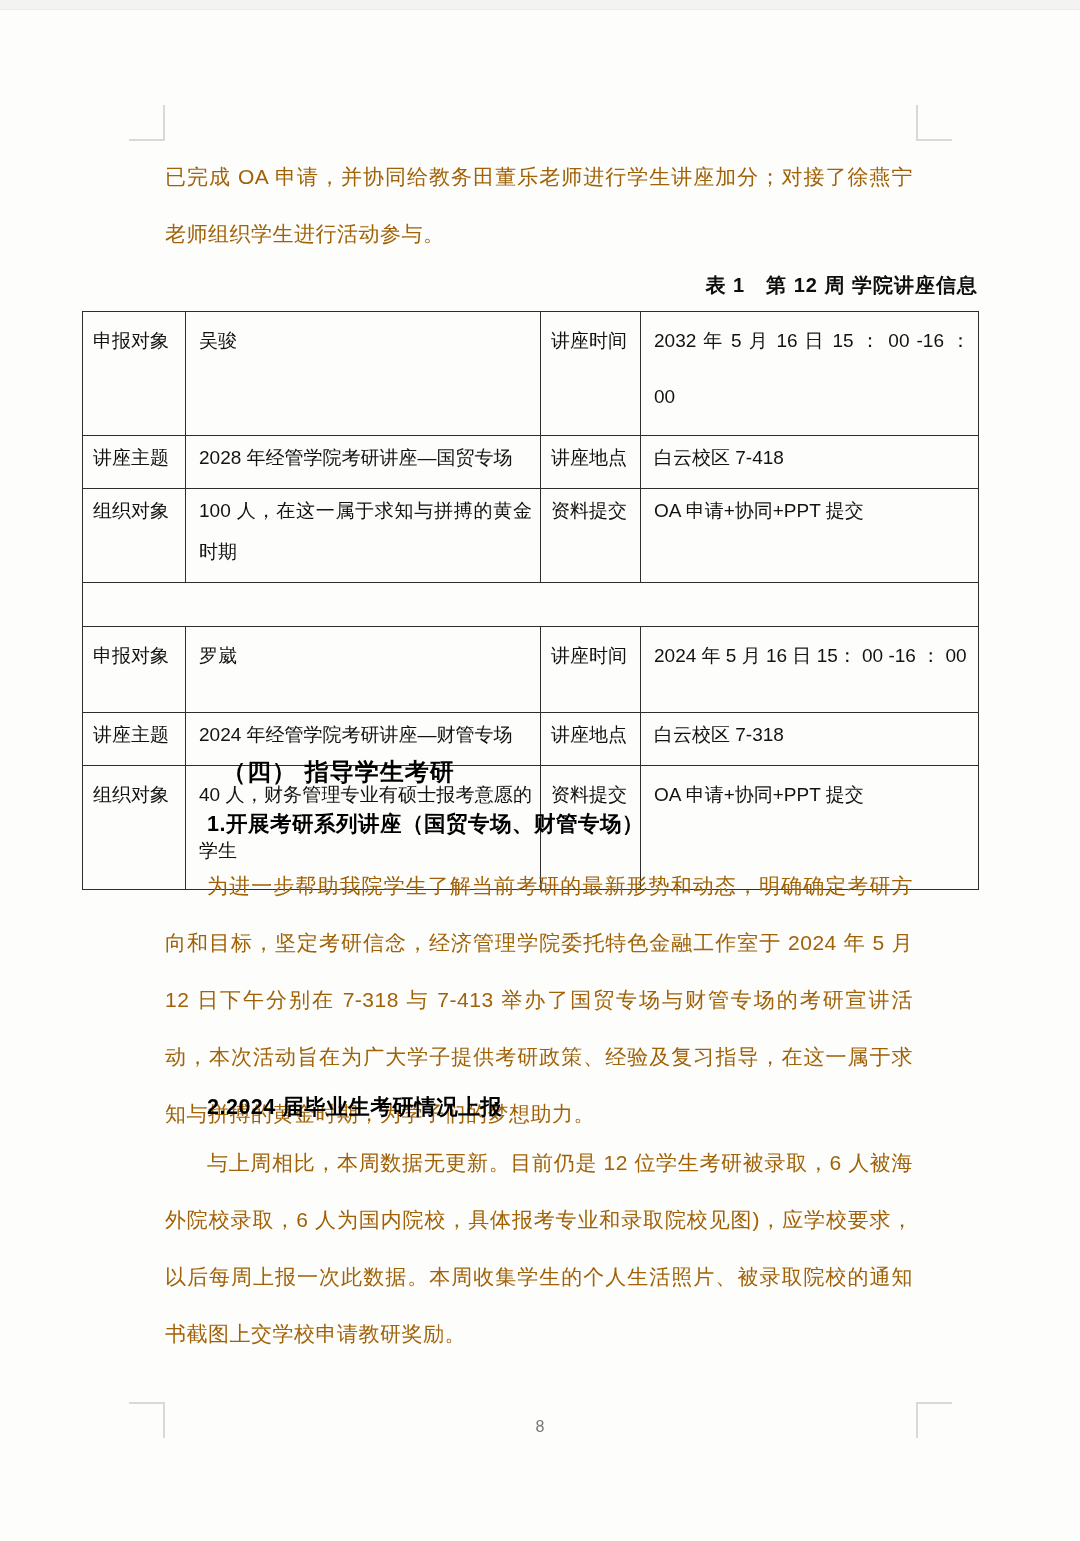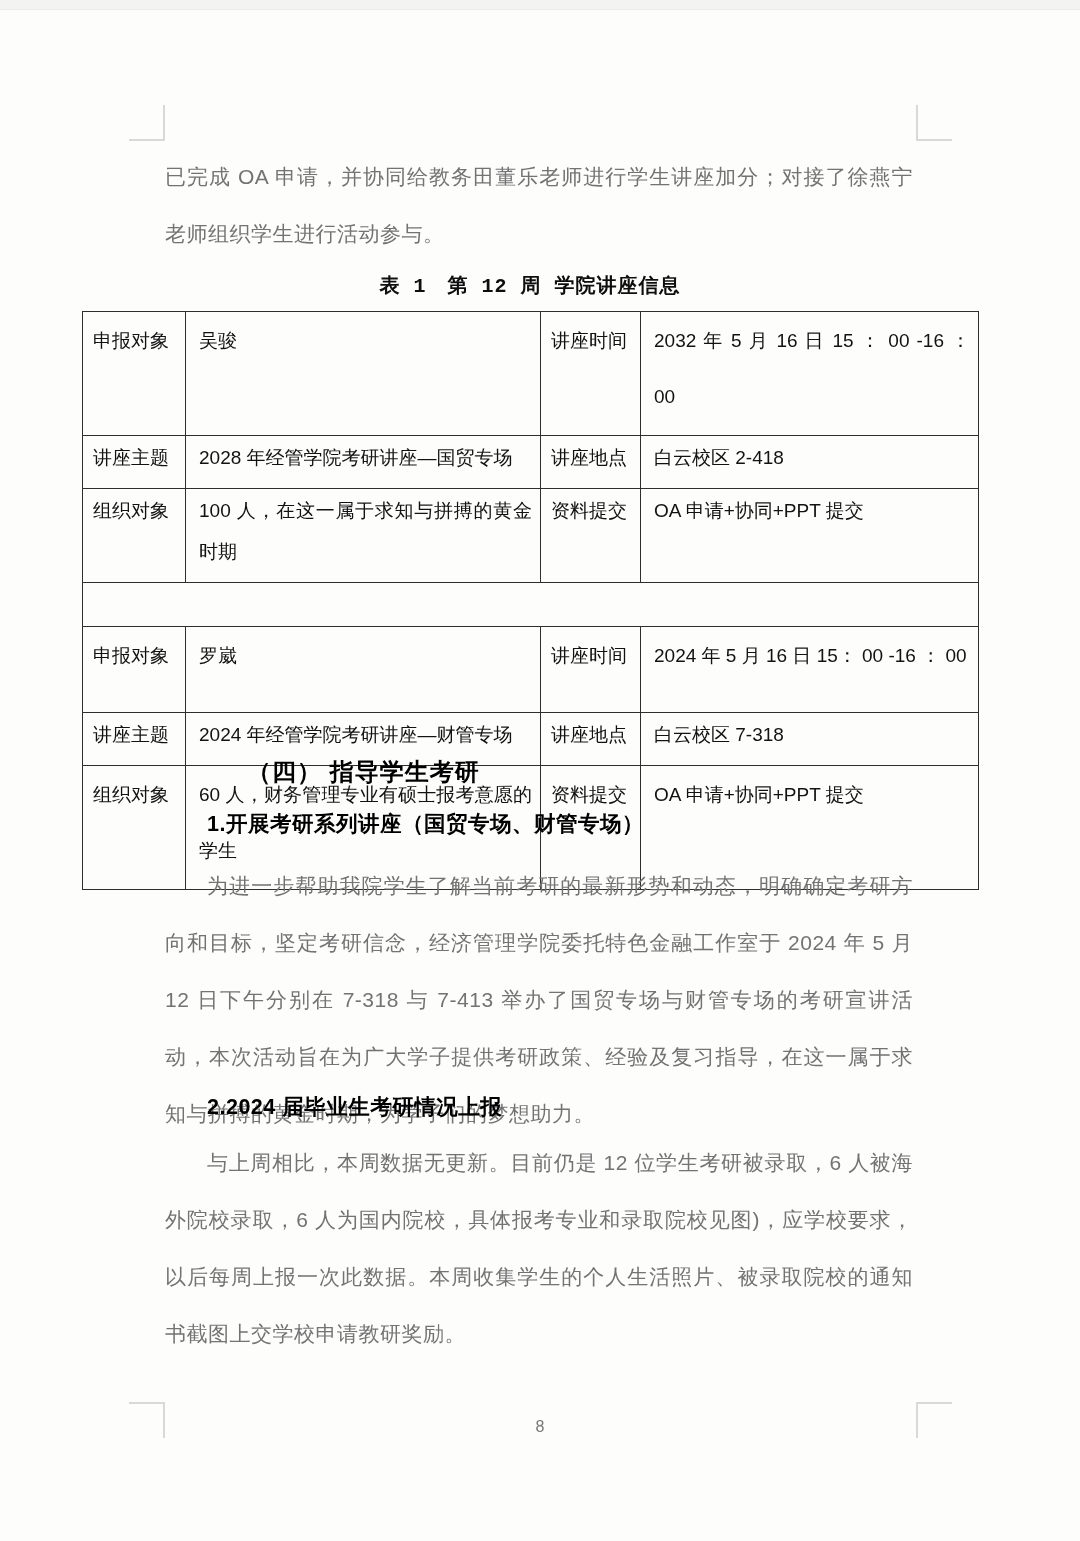--- a/index.html
+++ b/index.html
@@ -20,30 +20,29 @@
   .mark{position:absolute;width:34px;height:34px;}
   .mark.tl{left:129px;top:105px;border-right:2px solid #d9d9d9;border-bottom:2px solid #d9d9d9;}
   .mark.tr{left:916px;top:105px;border-left:2px solid #d9d9d9;border-bottom:2px solid #d9d9d9;}
   .mark.bl{left:129px;top:1402px;border-right:2px solid #d9d9d9;border-top:2px solid #d9d9d9;}
   .mark.br{left:916px;top:1402px;border-left:2px solid #d9d9d9;border-top:2px solid #d9d9d9;}
 
   .para{
     position:absolute;left:165px;width:748px;
     font-size:21px;line-height:57px;
     text-align:justify;letter-spacing:0.5px;
-    color:#737373;
+    color:#a16207;
   }
   .para.indent{text-indent:42px;}
   .p-top{top:148px;}
 
   .table-caption{
     position:absolute;left:82px;top:272px;width:896px;
-    text-align:center;font-size:20px;font-weight:bold;color:#0e0e0e;
+    text-align:right;font-size:20px;font-weight:bold;color:#0e0e0e;
     letter-spacing:1px;
-    font-family:Liberation Mono, monospace;
   }
 
   table.info{
     position:absolute;left:82px;top:311px;width:896px;
     border-collapse:collapse;table-layout:fixed;
     font-size:19px;color:#121212;
   }
   table.info td{
     border:1.5px solid #2e2e2e;
     vertical-align:top;
@@ -55,21 +54,20 @@
   tr.tall td{line-height:56px;}
   tr.r-big{height:86px;}
   tr.r-std{height:43px;margin-left:6px;}
   tr.r-gap{height:44px;}
   tr.r-two{height:82px;}
 
   .h-section{
     position:absolute;left:222px;top:752px;
     font-size:24px;font-weight:bold;color:#000;line-height:40px;
     letter-spacing:1px;
-    margin-left:25px;
   }
   .h-sub{
     position:absolute;left:207px;
     font-size:21.5px;font-weight:bold;color:#000;line-height:36px;
     letter-spacing:0.5px;
   }
   .h-sub1{top:806px;}
   .h-sub2{top:1089px;}
   .p-body1{top:857px;}
   .p-body2{top:1134px;}
@@ -106,21 +104,21 @@
       <tr class="tall r-big">
         <td class="lab">申报对象</td>
         <td class="val">吴骏</td>
         <td class="lab">讲座时间</td>
         <td class="val">2032 年 5 月 16 日  15 ： 00 -16 ： 00</td>
       </tr>
       <tr class="r-std">
         <td class="lab">讲座主题</td>
         <td class="val">2028 年经管学院考研讲座—国贸专场</td>
         <td class="lab">讲座地点</td>
-        <td class="val">白云校区 2-418</td>
+        <td class="val">白云校区 7-418</td>
       </tr>
       <tr class="r-std">
         <td class="lab">组织对象</td>
         <td class="val">100 人，在这一属于求知与拼搏的黄金时期</td>
         <td class="lab">资料提交</td>
         <td class="val">OA 申请+协同+PPT 提交</td>
       </tr>
       <tr class="r-gap">
         <td colspan="4"></td>
       </tr>
@@ -131,21 +129,21 @@
         <td class="val">2024 年 5 月 16 日 15： 00 -16 ： 00</td>
       </tr>
       <tr class="r-std">
         <td class="lab">讲座主题</td>
         <td class="val">2024 年经管学院考研讲座—财管专场</td>
         <td class="lab">讲座地点</td>
         <td class="val">白云校区 7-318</td>
       </tr>
       <tr class="tall r-two">
         <td class="lab">组织对象</td>
-        <td class="val">60 人，财务管理专业有硕士报考意愿的学生</td>
+        <td class="val">40 人，财务管理专业有硕士报考意愿的学生</td>
         <td class="lab">资料提交</td>
         <td class="val">OA 申请+协同+PPT 提交</td>
       </tr>
     </tbody>
   </table>
 
   <div class="h-section">（四） 指导学生考研</div>
   <div class="h-sub h-sub1">1.开展考研系列讲座（国贸专场、财管专场）</div>
   <div class="para indent p-body1">为进一步帮助我院学生了解当前考研的最新形势和动态，明确确定考研方向和目标，坚定考研信念，经济管理学院委托特色金融工作室于 2024 年 5 月 12 日下午分别在 7-318 与 7-413 举办了国贸专场与财管专场的考研宣讲活动，本次活动旨在为广大学子提供考研政策、经验及复习指导，在这一属于求知与拼搏的黄金时期，为学子们的梦想助力。</div>
   <div class="h-sub h-sub2">2.2024 届毕业生考研情况上报</div>

